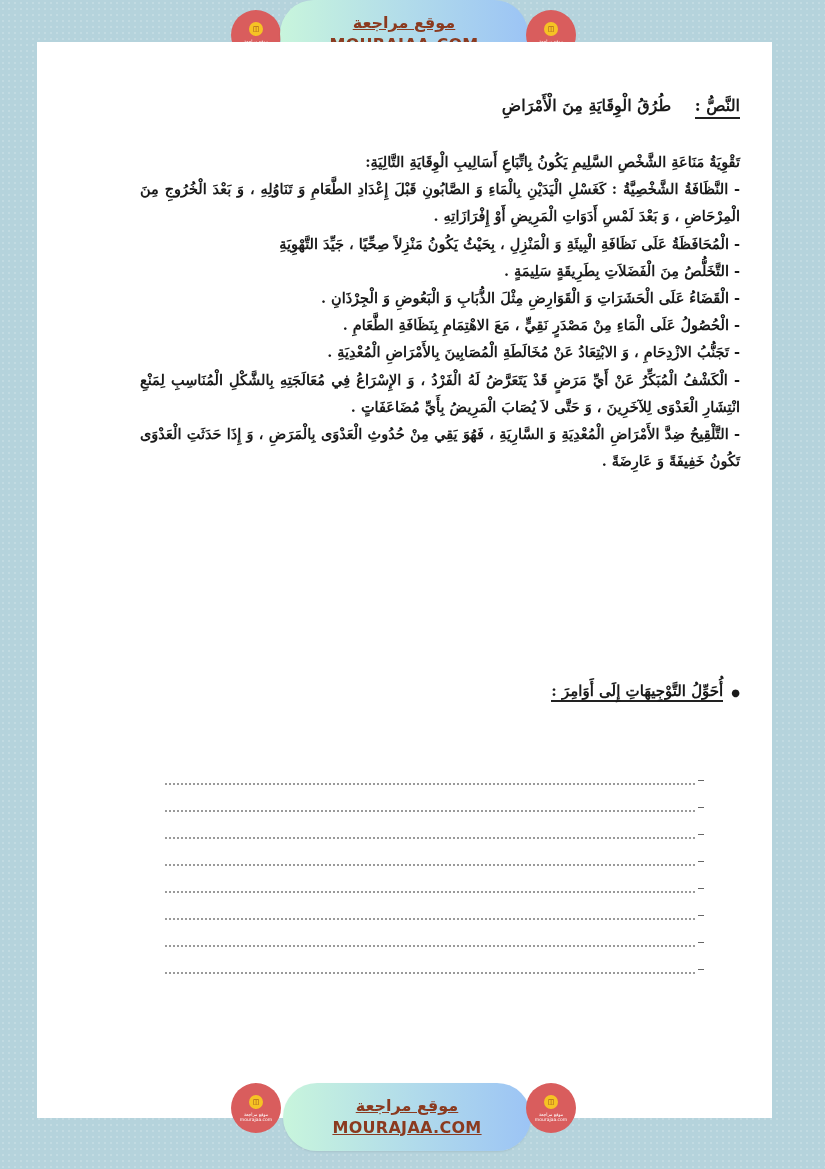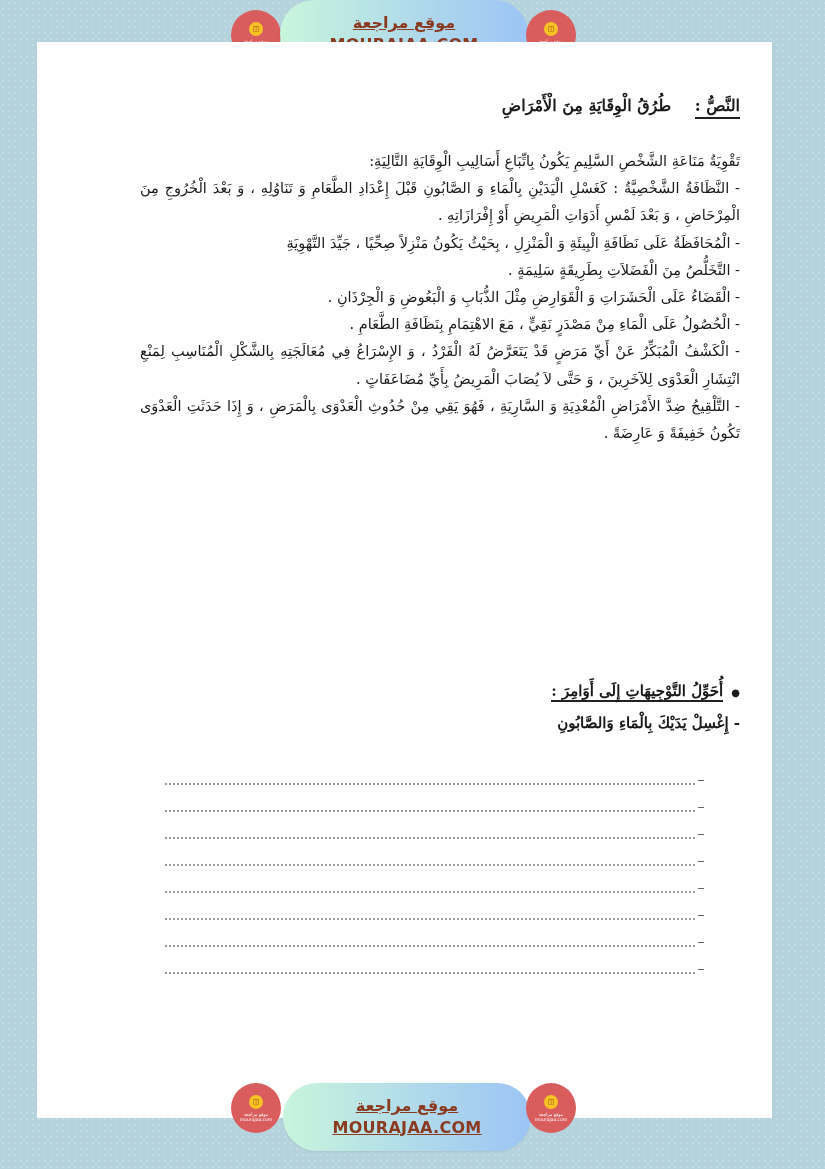--- a/index.html
+++ b/index.html
@@ -23,21 +23,21 @@
     .title-row {
       position: absolute; right: 0; top: 54px; font-size: 16px; font-weight: bold;
       white-space: nowrap;
     }
     .title-label {
       display: inline-block; border-bottom: 2px solid #222; padding-bottom: 2px;
       margin-left: 18px;
     }
     .body-text {
       position: absolute; right: 0; top: 106px; width: 600px;
-      font-size: 14.5px; font-weight: normal; line-height: 27.2px; text-align: justify;
+      font-size: 14.5px; font-weight: bold; line-height: 27.2px; text-align: justify;
     }
     .body-text p { margin: 0; }
     .intro { margin-bottom: 0; }
     .task {
       position: absolute; right: 0; top: 640px; width: 620px;
       font-size: 15px; font-weight: bold;
     }
     .task-heading { display: flex; align-items: center; gap: 8px; }
     .bullet { font-size: 10px; }
     .task-heading-text { border-bottom: 2px solid #222; padding-bottom: 0; }
@@ -111,30 +111,30 @@
       <span>طُرُقُ الْوِقَايَةِ مِنَ الْأَمْرَاضِ</span>
     </div>
 
     <div class="body-text">
       <p class="intro">تَقْوِيَةُ مَنَاعَةِ الشَّخْصِ السَّلِيمِ يَكُونُ بِاتِّبَاعِ أَسَالِيبِ الْوِقَايَةِ التَّالِيَةِ:</p>
       <p>- النَّظَافَةُ الشَّخْصِيَّةُ : كَغَسْلِ الْيَدَيْنِ بِالْمَاءِ وَ الصَّابُونِ قَبْلَ إِعْدَادِ الطَّعَامِ وَ تَنَاوُلِهِ ، وَ بَعْدَ الْخُرُوجِ مِنَ الْمِرْحَاضِ ، وَ بَعْدَ لَمْسِ أَدَوَاتِ الْمَرِيضِ أَوْ إِفْرَازَاتِهِ .</p>
       <p>- الْمُحَافَظَةُ عَلَى نَظَافَةِ الْبِيئَةِ وَ الْمَنْزِلِ ، بِحَيْثُ يَكُونُ مَنْزِلاً صِحِّيًا ، جَيِّدَ التَّهْوِيَةِ</p>
       <p>- التَّخَلُّصُ مِنَ الْفَضَلاَتِ بِطَرِيقَةٍ سَلِيمَةٍ .</p>
       <p>- الْقَضَاءُ عَلَى الْحَشَرَاتِ وَ الْقَوَارِضِ مِثْلَ الذُّبَابِ وَ الْبَعُوضِ وَ الْجِرْذَانِ .</p>
       <p>- الْحُصُولُ عَلَى الْمَاءِ مِنْ مَصْدَرٍ نَقِيٍّ ، مَعَ الاهْتِمَامِ بِنَظَافَةِ الطَّعَامِ .</p>
+      <p>- تَجَنُّبُ الازْدِحَامِ ، وَ الابْتِعَادُ عَنْ مُخَالَطَةِ الْمُصَابِينَ بِالأَمْرَاضِ الْمُعْدِيَةِ .</p>
       <p>- الْكَشْفُ الْمُبَكِّرُ عَنْ أَيِّ مَرَضٍ قَدْ يَتَعَرَّضُ لَهُ الْفَرْدُ ، وَ الإِسْرَاعُ فِي مُعَالَجَتِهِ بِالشَّكْلِ الْمُنَاسِبِ لِمَنْعِ انْتِشَارِ الْعَدْوَى لِلآخَرِينَ ، وَ حَتَّى لاَ يُصَابَ الْمَرِيضُ بِأَيِّ مُضَاعَفَاتٍ .</p>
       <p>- التَّلْقِيحُ ضِدَّ الأَمْرَاضِ الْمُعْدِيَةِ وَ السَّارِيَةِ ، فَهُوَ يَقِي مِنْ حُدُوثِ الْعَدْوَى بِالْمَرَضِ ، وَ إِذَا حَدَثَتِ الْعَدْوَى تَكُونُ خَفِيفَةً وَ عَارِضَةً .</p>
     </div>
 
     <div class="task">
       <div class="task-heading">
         <span class="bullet">●</span>
         <span class="task-heading-text">أُحَوِّلُ التَّوْجِيهَاتِ إِلَى أَوَامِرَ :</span>
       </div>
-      <div class="example">- إِغْسِلْ يَدَيْكَ بِالْمَاءِ وَالصَّابُونِ</div>
     </div>
 
     <div class="answer-lines">
       <div class="answer-line">
           <span class="dash"></span>
         </div>
       <div class="answer-line">
           <span class="dash"></span>
         </div>
       <div class="answer-line">

